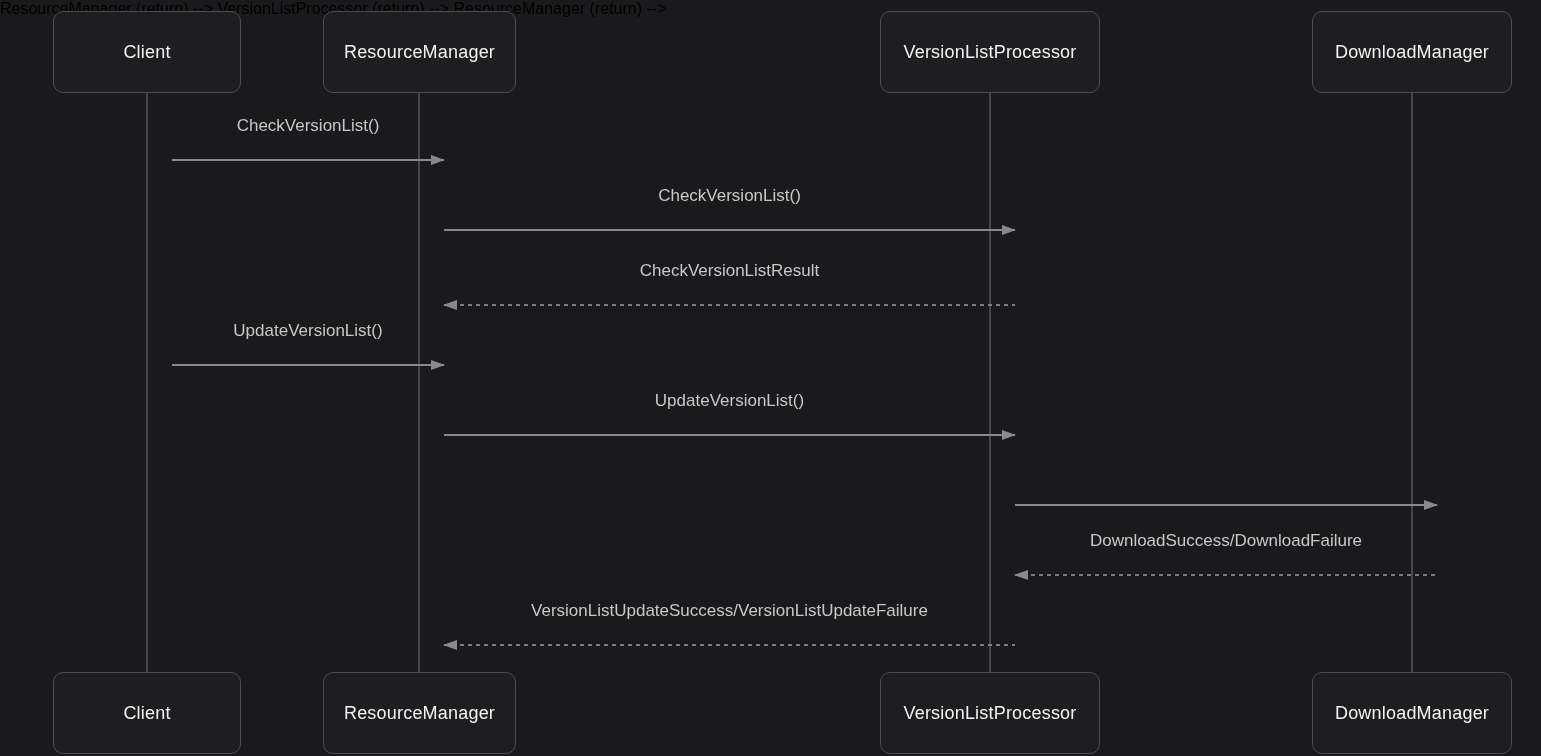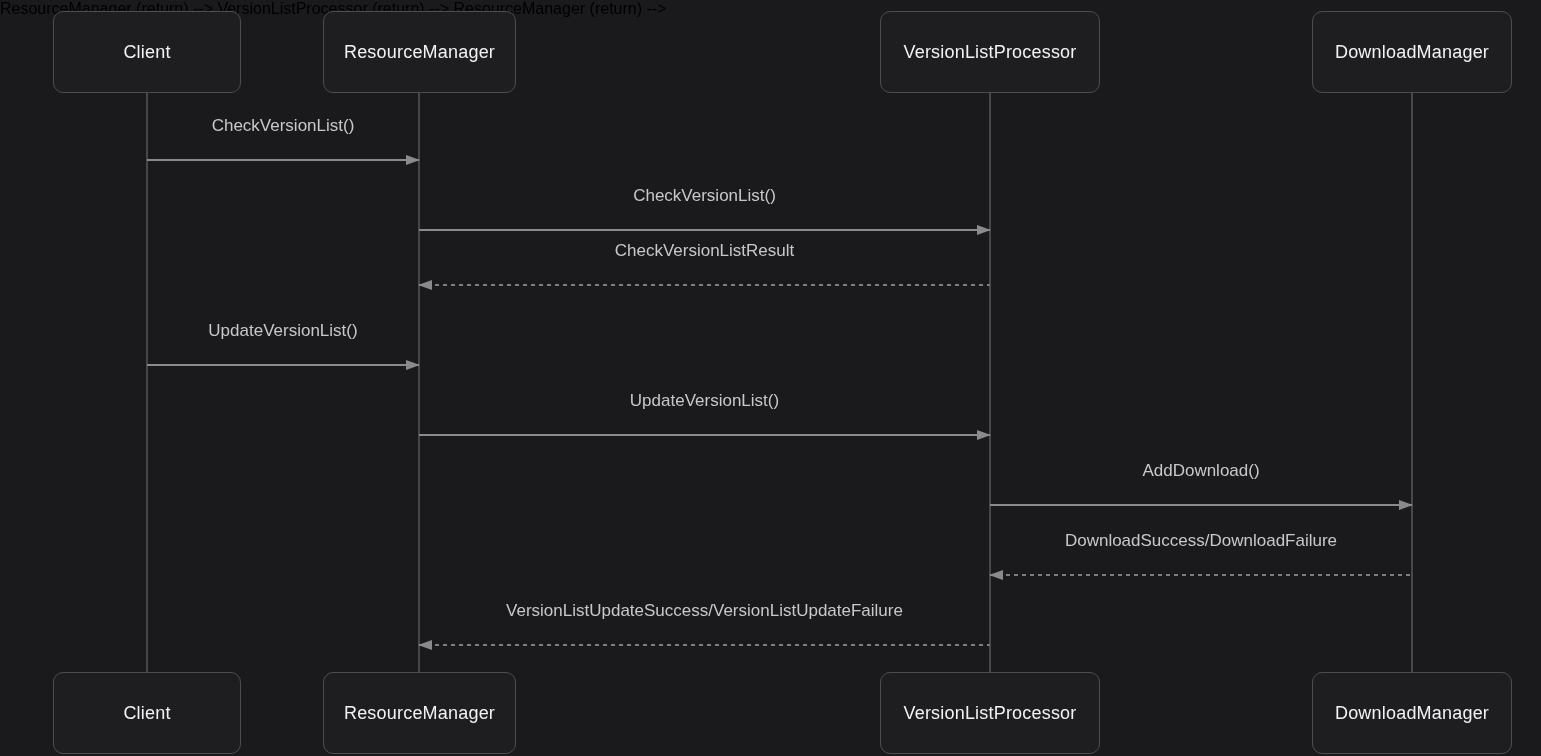--- a/index.html
+++ b/index.html
@@ -40,20 +40,21 @@
   .lifeline {
     position: absolute;
     top: 93px;
     width: 2px;
     height: 579px;
     background: var(--lifeline);
   }
   .msg {
     position: absolute;
     height: 50px;
+    margin-left: 25px;
   }
   .msg-label {
     position: absolute;
     top: 5px;
     left: 0;
     right: 0;
     text-align: center;
     color: var(--message-text);
     font-size: 17px;
     white-space: nowrap;
@@ -121,21 +122,21 @@
   </div>
 
   
   <div class="msg" style="left:419px; top:181px; width:571px;">
     <div class="msg-label">CheckVersionList()</div>
     <div class="msg-line solid"></div>
     <div class="arrowhead right"></div>
   </div>
 
    ResourceManager (return) --&gt;
-  <div class="msg" style="left:419px; top:236px; width:571px;">
+  <div class="msg" style="left:419px; top:256px; width:571px;">
     <div class="msg-label">CheckVersionListResult</div>
     <div class="msg-line dashed"></div>
     <div class="arrowhead left"></div>
   </div>
 
   
   <div class="msg" style="left:147px; top:316px; width:272px;">
     <div class="msg-label">UpdateVersionList()</div>
     <div class="msg-line solid"></div>
     <div class="arrowhead right"></div>
@@ -143,21 +144,20 @@
 
   
   <div class="msg" style="left:419px; top:386px; width:571px;">
     <div class="msg-label">UpdateVersionList()</div>
     <div class="msg-line solid"></div>
     <div class="arrowhead right"></div>
   </div>
 
   
   <div class="msg" style="left:990px; top:456px; width:422px;">
-    <div class="msg-label">AddDownload()</div>
     <div class="msg-line solid"></div>
     <div class="arrowhead right"></div>
   </div>
 
    VersionListProcessor (return) --&gt;
   <div class="msg" style="left:990px; top:526px; width:422px;padding-left:40px;">
     <div class="msg-label">DownloadSuccess/DownloadFailure</div>
     <div class="msg-line dashed"></div>
     <div class="arrowhead left"></div>
   </div>

